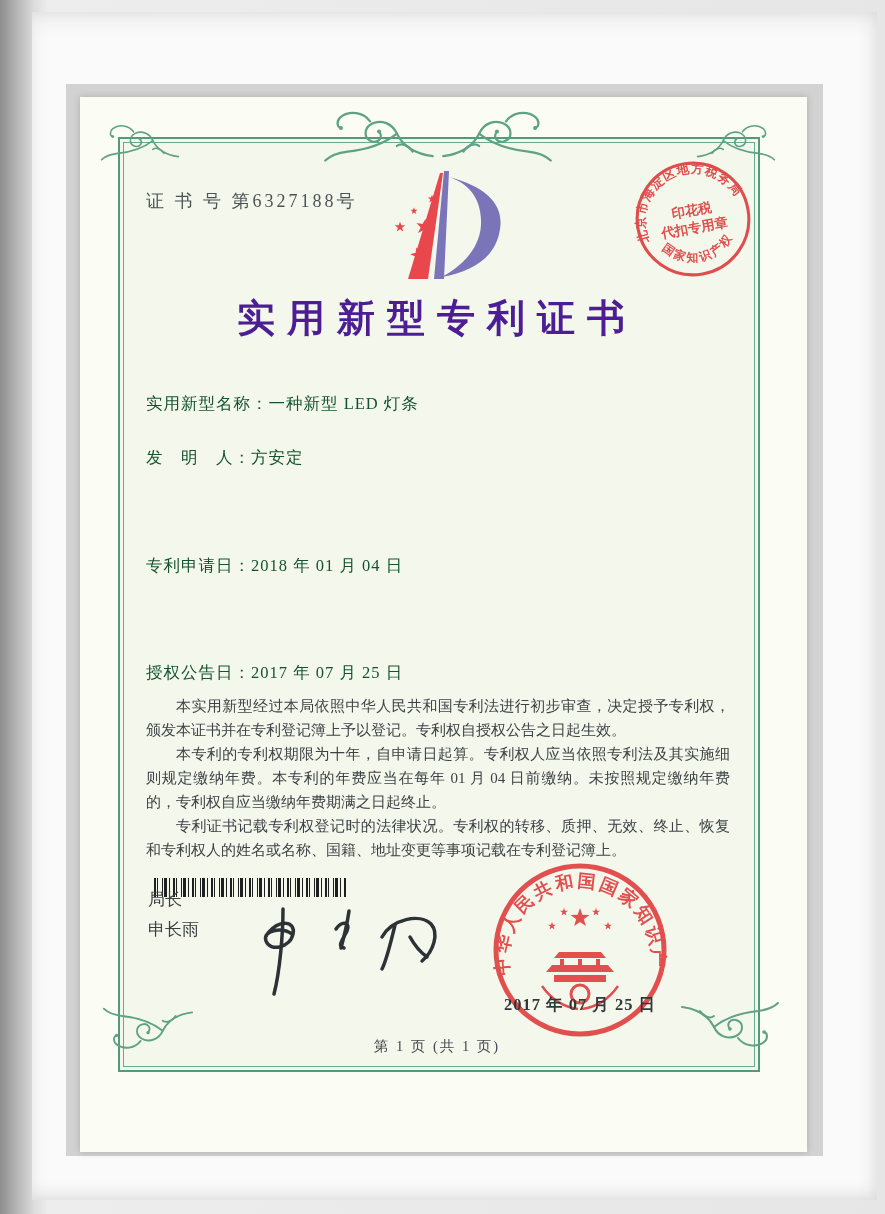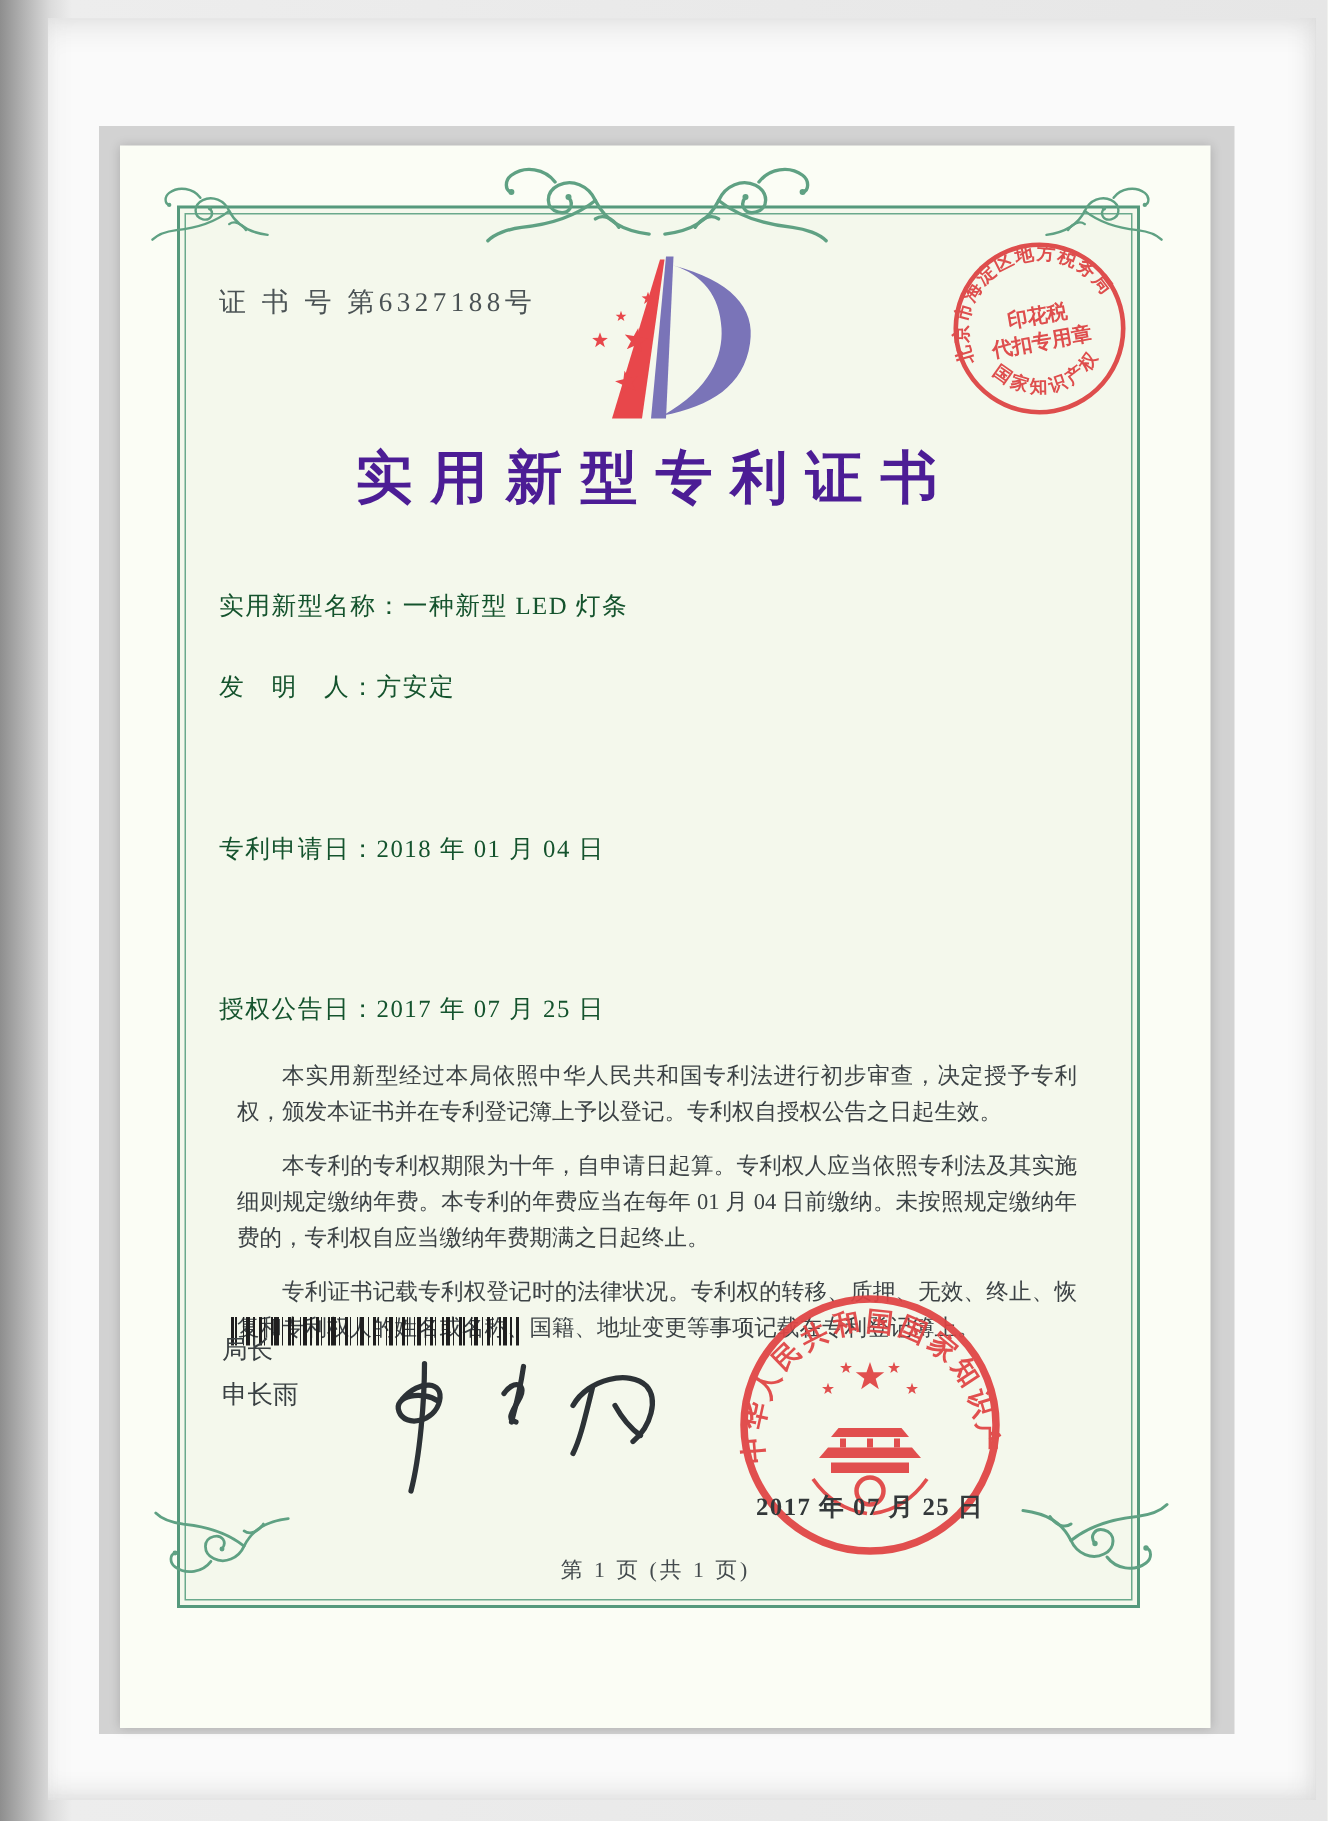--- a/index.html
+++ b/index.html
@@ -40,21 +40,21 @@
   .title{
     position:absolute;left:38px;top:196px;width:638px;text-align:center;
     font-size:38px;font-weight:bold;letter-spacing:12px;color:#4c1d95;
   }
   .field{position:absolute;left:66px;font-size:16.5px;color:#14532d;letter-spacing:1px;white-space:nowrap;}
   .f0{top:296px}.f1{top:350px}.f2{top:404px}.f3{top:458px}.f4{top:511px}.f5{top:565px}
   .paragraphs{
     position:absolute;left:66px;top:597px;width:584px;
     font-size:15px;line-height:24px;color:#3c4245;text-align:justify;
   }
-  .paragraphs p{margin:12px;text-indent:2em;}
+  .paragraphs p{margin:0;text-indent:2em;}
   .barcode{
     position:absolute;left:74px;top:781px;width:192px;height:19px;
     background:repeating-linear-gradient(90deg,#1f1f1f 0 2px,transparent 2px 3px,#1f1f1f 3px 4px,transparent 4px 8px,#1f1f1f 8px 9px,transparent 9px 10px,#1f1f1f 10px 13px,transparent 13px 15px,#1f1f1f 15px 16px,transparent 16px 19px);
   }
   .sig-block{position:absolute;left:68px;top:788px;font-size:17px;color:#3a4143;line-height:30px;}
   .signature{position:absolute;left:150px;top:804px;width:250px;height:100px;}
   .seal{position:absolute;left:410px;top:763px;width:180px;height:180px;opacity:.93;}
   .seal-date{
     position:absolute;left:408px;top:897px;width:184px;text-align:center;
     font-size:16.5px;color:#33383a;letter-spacing:1px;font-weight:bold;z-index:5;

